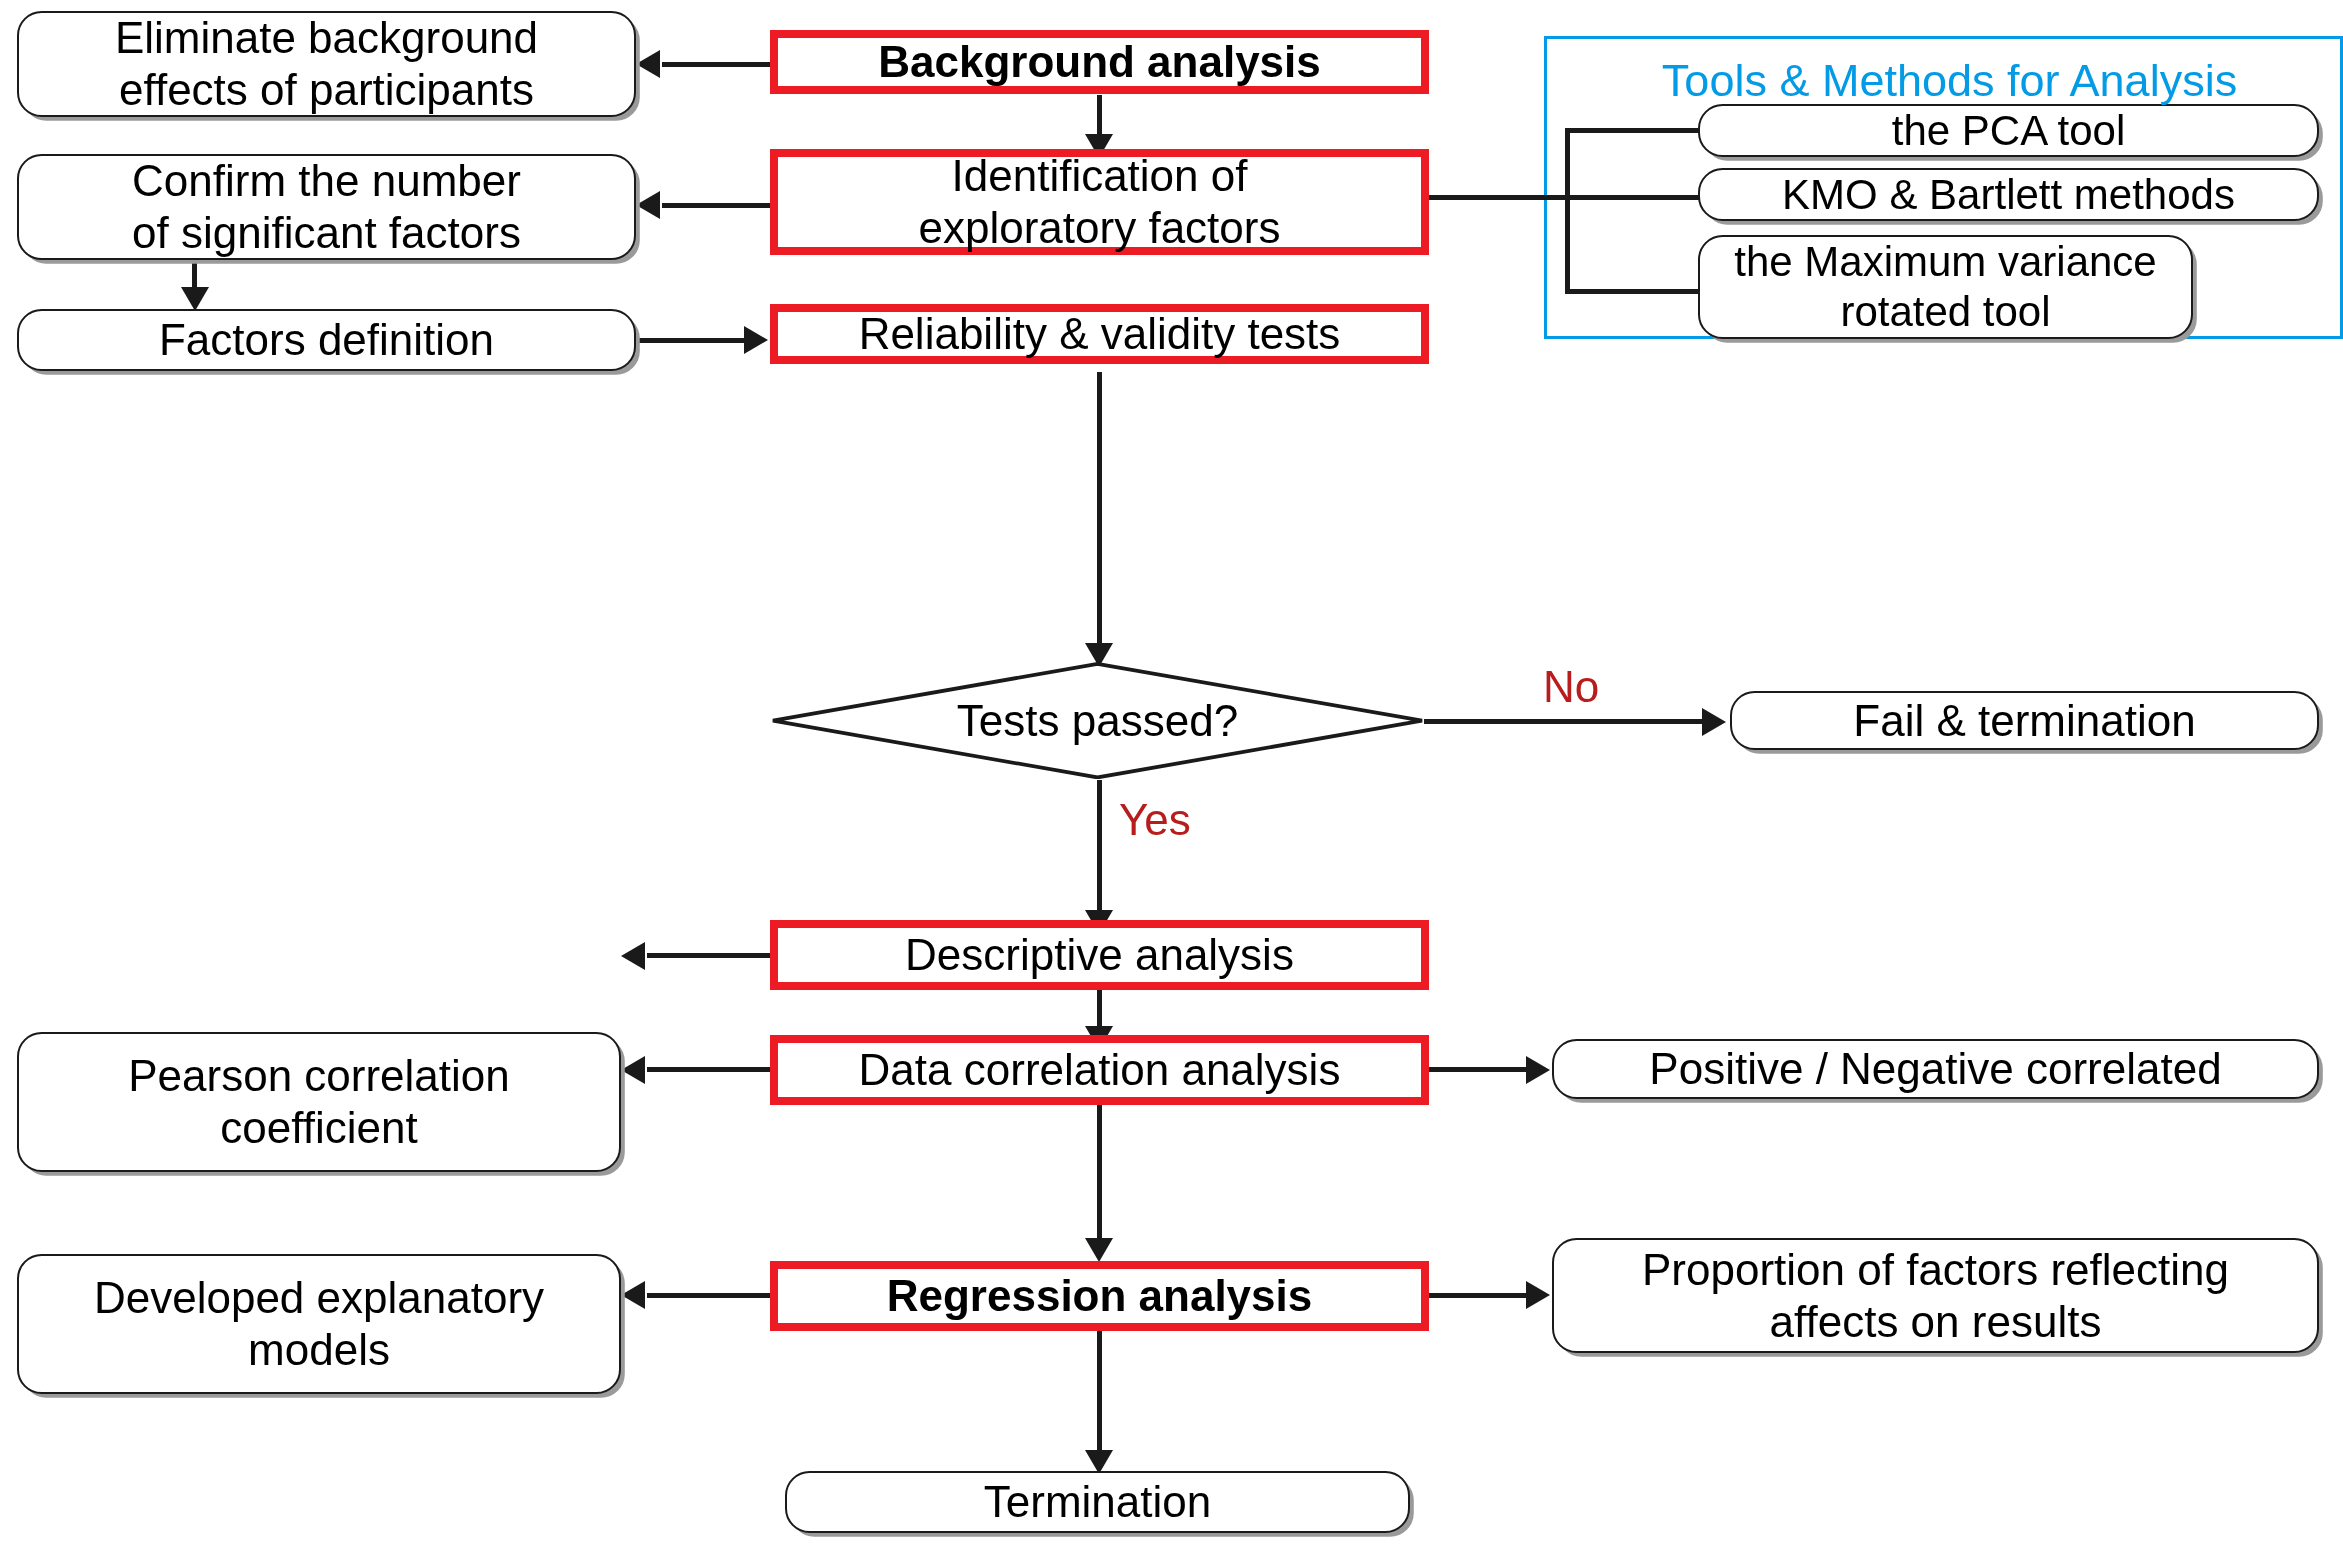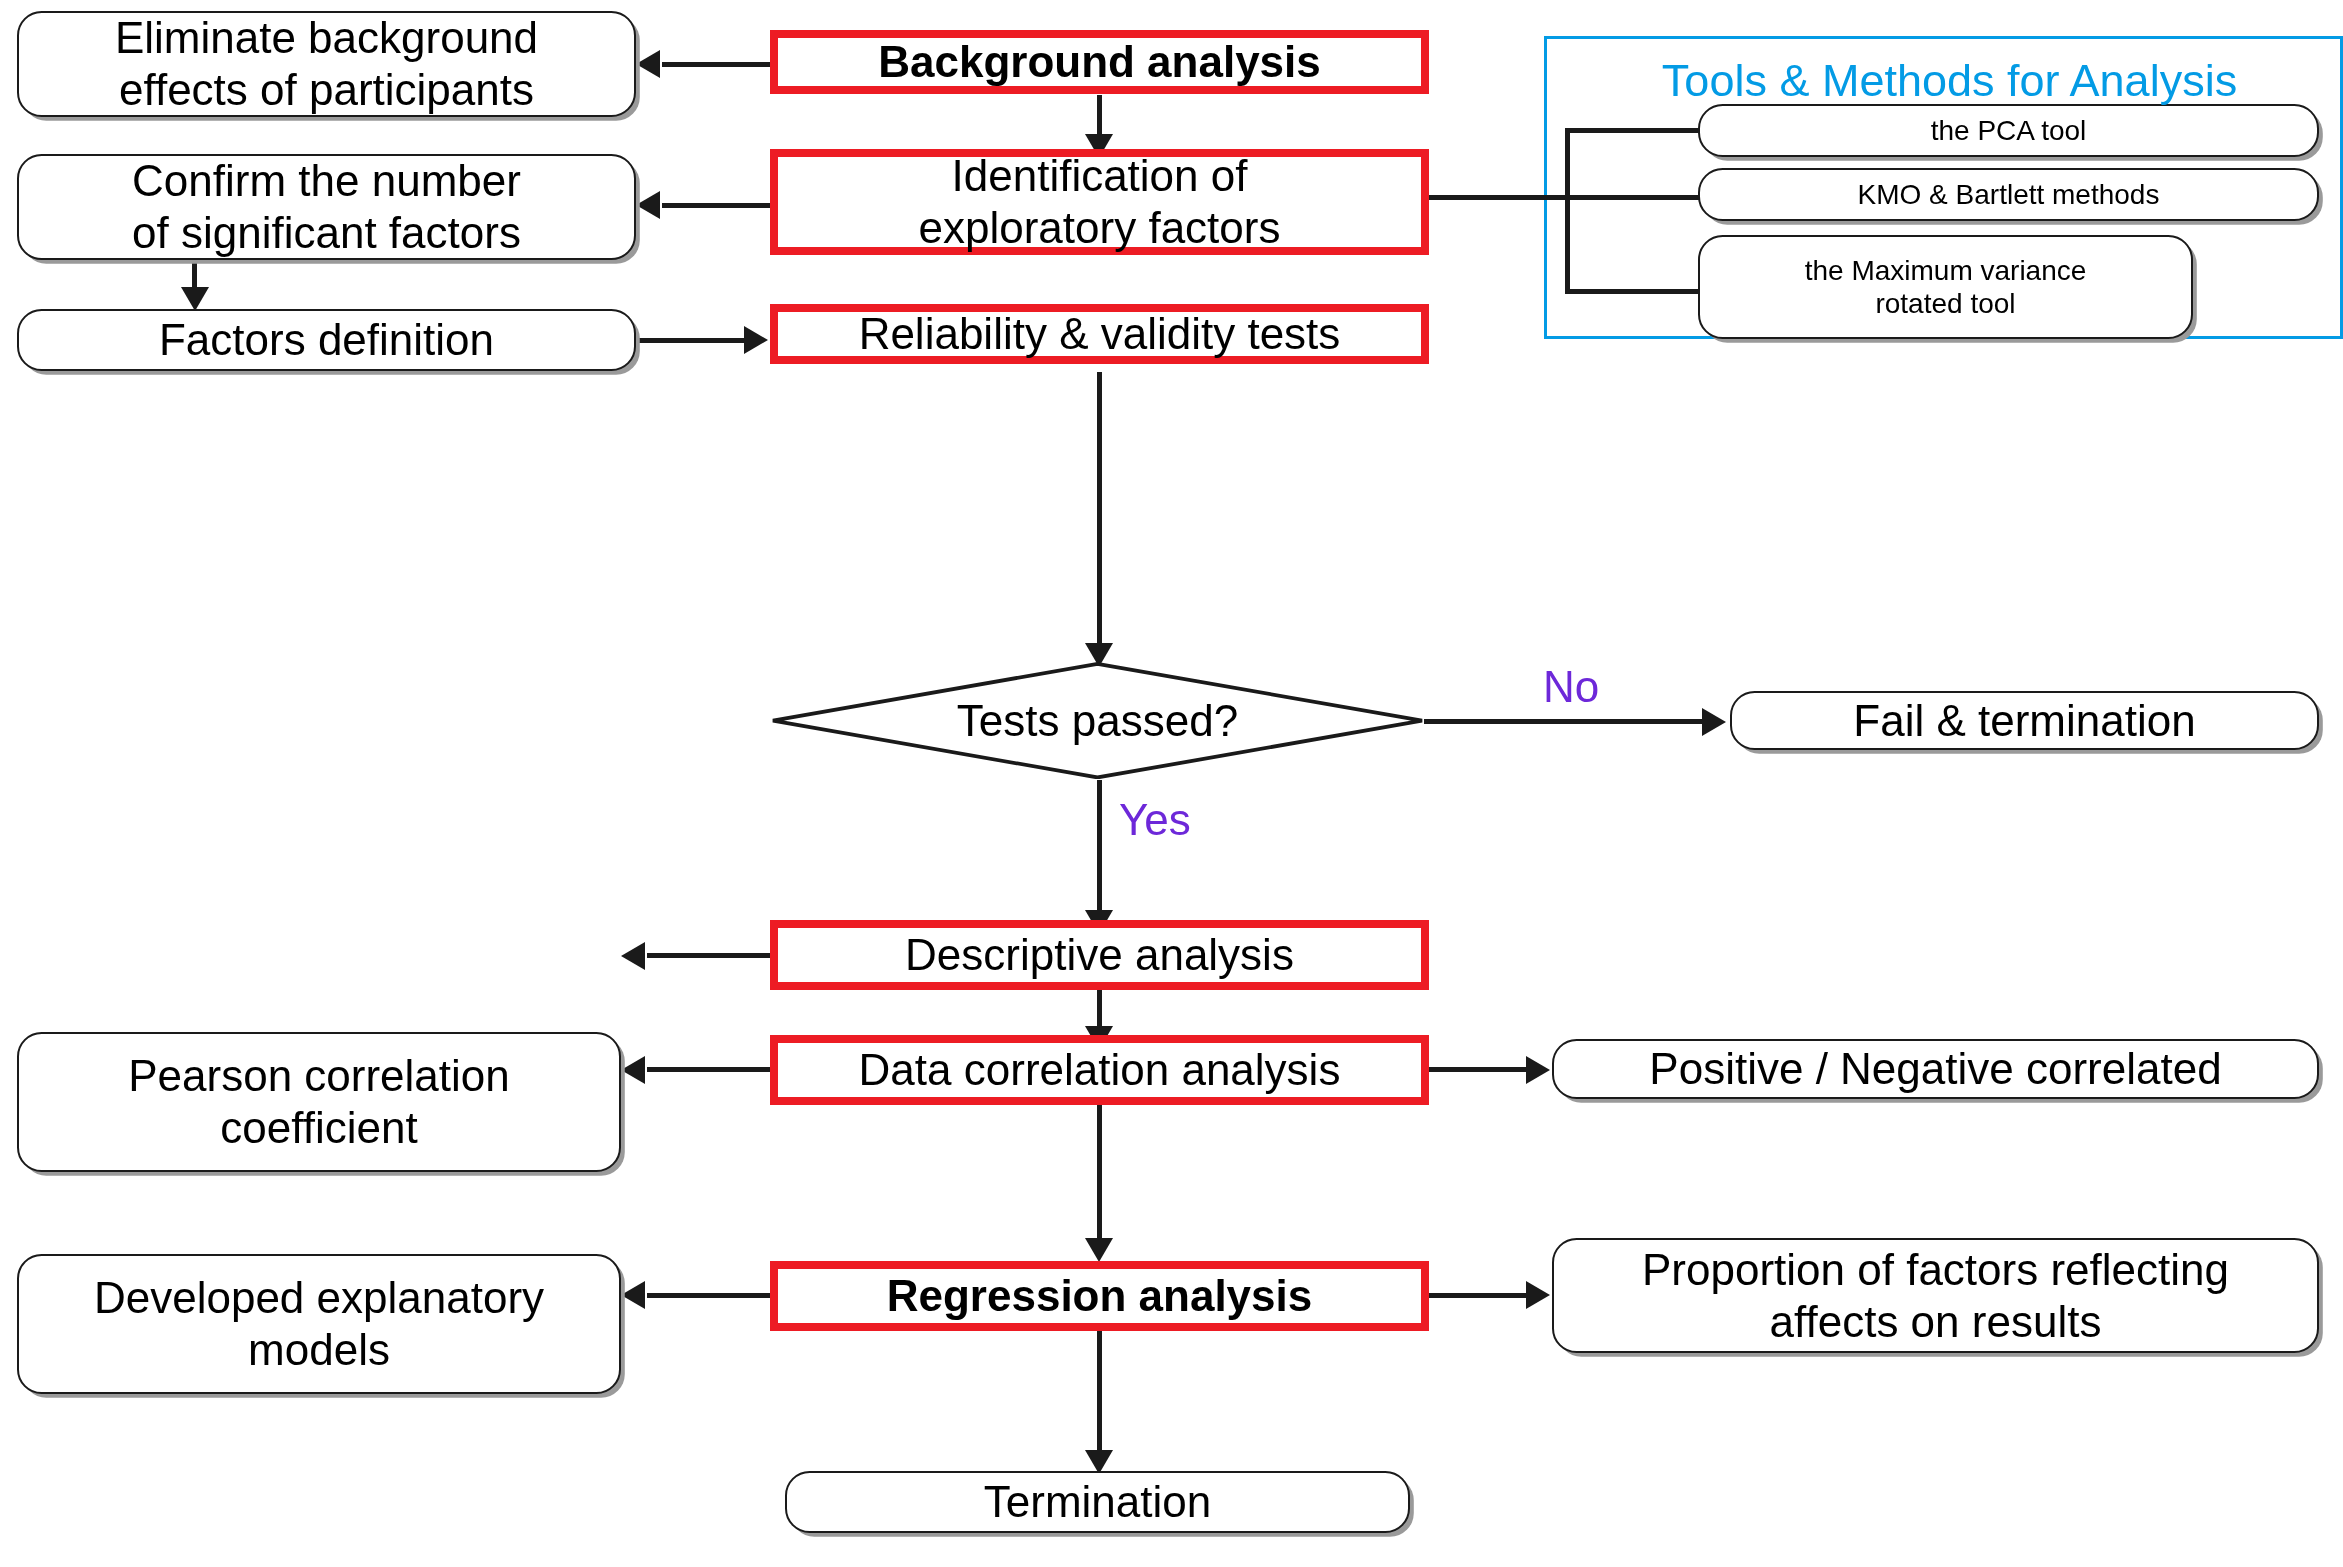--- a/index.html
+++ b/index.html
@@ -27,21 +27,21 @@
   }
   .node .lbl{display:block;padding:0 9.5px;white-space:pre-line;}
 
   
   .rounded{
     border:2.8px solid #1a1a1a;
     border-radius:24.6px;
     box-shadow:4.7px 4.7px 0 -0.9px #9a9a9a;
     font-size:44px;
   }
-  .rounded.small{font-size:28px;}
+  .rounded.small{font-size:42px;}
 
   
   .redbox{
     border:8.5px solid #ED1C24;
     background:#ffffff;
     font-size:44px;
   }
 
   
   .diamond{
@@ -100,21 +100,21 @@
     border-left:24.6px solid #1a1a1a;
   }
   .arrow.down{
     border-left:14px solid transparent;
     border-right:14px solid transparent;
     border-top:24.6px solid #1a1a1a;
   }
   .edge-label{
     position:absolute;
     font-size:44px;
-    color:#6d28d9;
+    color:#b91c1c;
     z-index:4;
     white-space:nowrap;
   }
 </style>
 </head>
 <body>
 
 <div id="canvas">
 
   <div id="tools-panel" style="left:1544px;top:36px;width:799px;height:303px;"></div>

